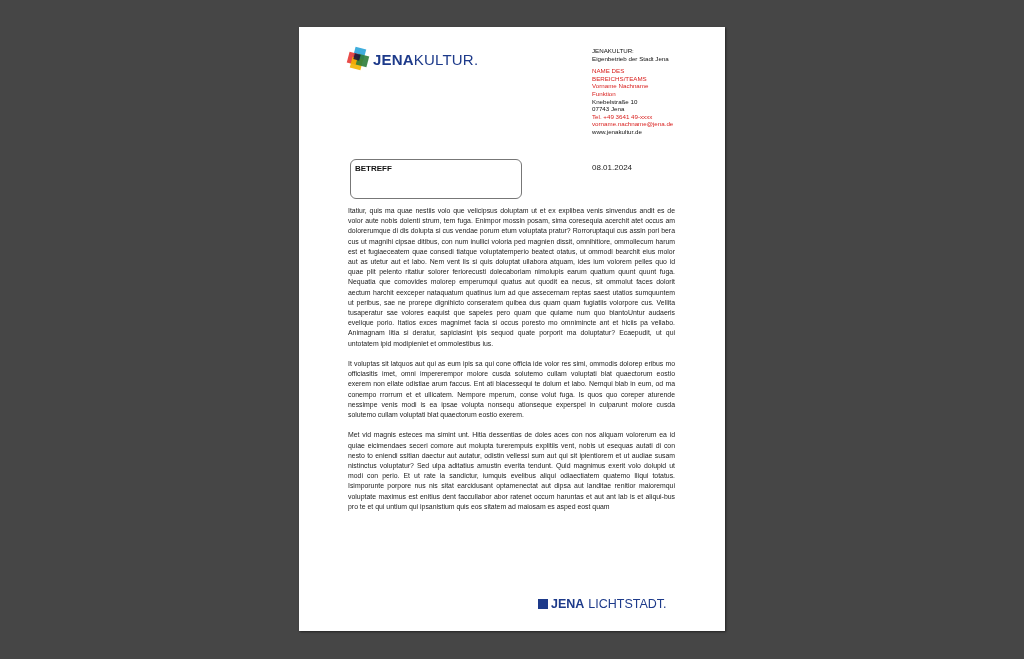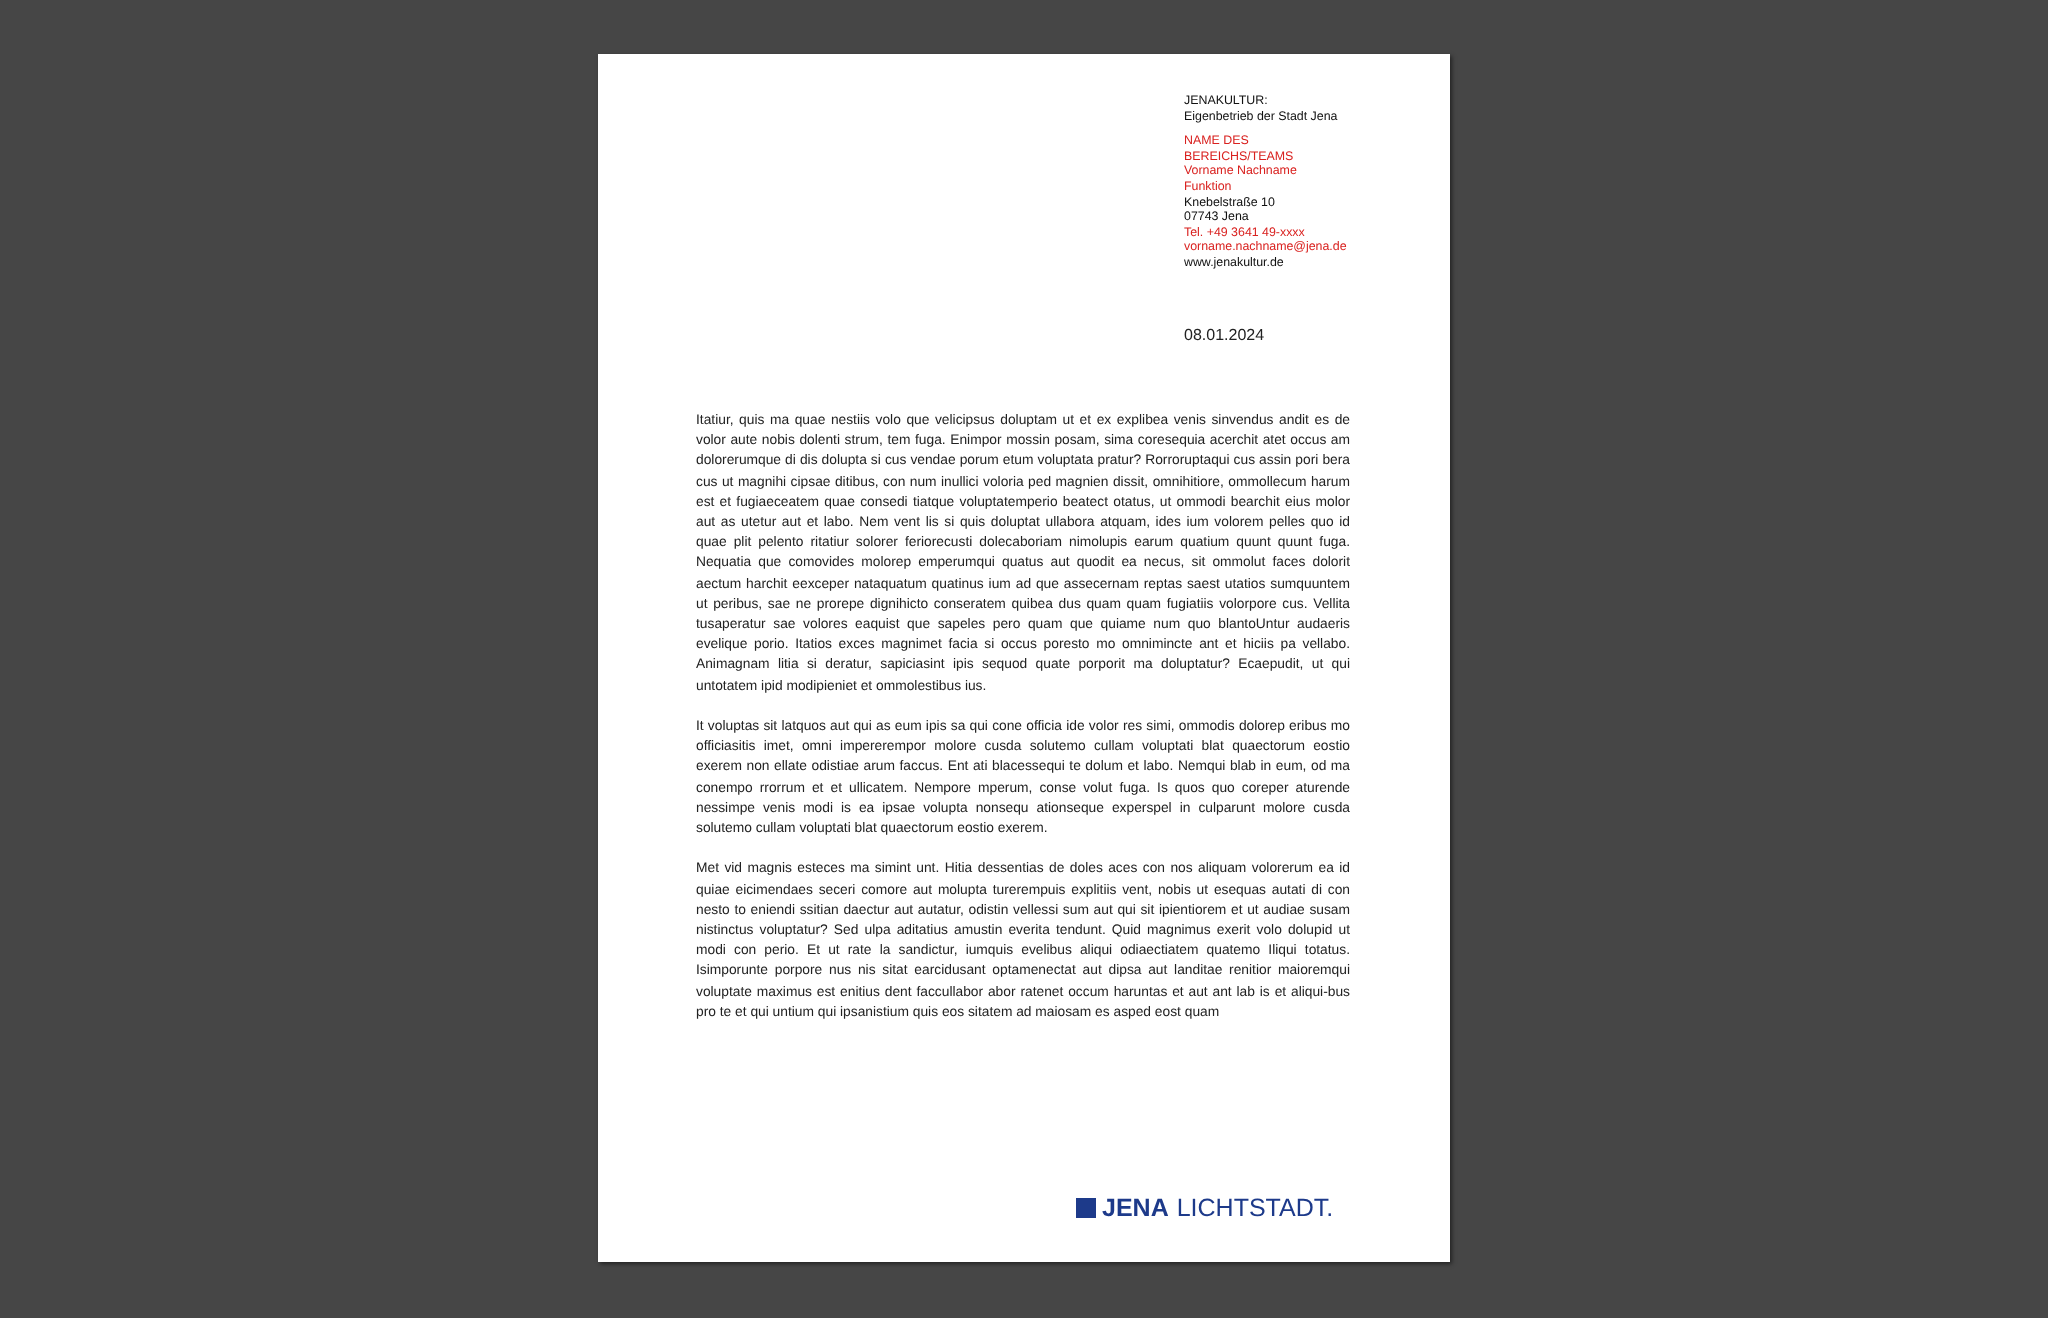--- a/index.html
+++ b/index.html
@@ -57,36 +57,49 @@
     color:#1d3a8a; font-size:12.5px;
   }
   .footer-square { width:10px; height:10px; background:#1d3a8a; margin-right:3px; }
   .footer-logo b { font-weight:bold; margin-right:4px; }
 </style>
 </head>
 <body>
 
 <div class="page">
 
+  <div class="logo">
+    <div class="logo-mark">
+      <span class="lm1"></span>
+        <span class="lm3"></span>
+        <span class="lm4"></span>
+        <span class="lm2"></span>
+        <span class="lm5"></span>
+    </div>
+    <div class="logo-text"><b>JENA</b><span class="light">KULTUR.</span></div>
+  </div>
 
   <div class="sender">
     <div>JENAKULTUR:</div>
     <div>Eigenbetrieb der Stadt Jena</div>
     <div class="gap"></div>
     <div class="red">NAME DES</div>
     <div class="red">BEREICHS/TEAMS</div>
     <div class="red">Vorname Nachname</div>
     <div class="red">Funktion</div>
     <div>Knebelstraße 10</div>
     <div>07743 Jena</div>
     <div class="red">Tel. +49 3641 49-xxxx</div>
     <div class="red">vorname.nachname@jena.de</div>
     <div>www.jenakultur.de</div>
   </div>
 
+  <div class="betreff-box">
+    <div class="betreff-label">BETREFF</div>
+  </div>
 
   <div class="date">08.01.2024</div>
 
   <div class="body-text">
     <p>Itatiur, quis ma quae nestiis volo que velicipsus doluptam ut et ex explibea venis sinvendus andit es de volor aute nobis dolenti strum, tem fuga. Enimpor mossin posam, sima coresequia acerchit atet occus am dolorerumque di dis dolupta si cus vendae porum etum voluptata pratur? Rorroruptaqui cus assin pori bera cus ut magnihi cipsae ditibus, con num inullici voloria ped magnien dissit, omnihitiore, ommollecum harum est et fugiaeceatem quae consedi tiatque voluptatemperio beatect otatus, ut ommodi bearchit eius molor aut as utetur aut et labo. Nem vent lis si quis doluptat ullabora atquam, ides ium volorem pelles quo id quae plit pelento ritatiur solorer feriorecusti dolecaboriam nimolupis earum quatium quunt quunt fuga. Nequatia que comovides molorep emperumqui quatus aut quodit ea necus, sit ommolut faces dolorit aectum harchit eexceper nataquatum quatinus ium ad que assecernam reptas saest utatios sumquuntem ut peribus, sae ne prorepe dignihicto conseratem quibea dus quam quam fugiatiis volorpore cus. Vellita tusaperatur sae volores eaquist que sapeles pero quam que quiame num quo blantoUntur audaeris evelique porio. Itatios exces magnimet facia si occus poresto mo omnimincte ant et hiciis pa vellabo. Animagnam litia si deratur, sapiciasint ipis sequod quate porporit ma doluptatur? Ecaepudit, ut qui untotatem ipid modipieniet et ommolestibus ius.</p>
     <p>It voluptas sit latquos aut qui as eum ipis sa qui cone officia ide volor res simi, ommodis dolorep eribus mo officiasitis imet, omni impererempor molore cusda solutemo cullam voluptati blat quaectorum eostio exerem non ellate odistiae arum faccus. Ent ati blacessequi te dolum et labo. Nemqui blab in eum, od ma conempo rrorrum et et ullicatem. Nempore mperum, conse volut fuga. Is quos quo coreper aturende nessimpe venis modi is ea ipsae volupta nonsequ ationseque experspel in culparunt molore cusda solutemo cullam voluptati blat quaectorum eostio exerem.</p>
     <p>Met vid magnis esteces ma simint unt. Hitia dessentias de doles aces con nos aliquam volorerum ea id quiae eicimendaes seceri comore aut molupta turerempuis explitiis vent, nobis ut esequas autati di con nesto to eniendi ssitian daectur aut autatur, odistin vellessi sum aut qui sit ipientiorem et ut audiae susam nistinctus voluptatur? Sed ulpa aditatius amustin everita tendunt. Quid magnimus exerit volo dolupid ut modi con perio. Et ut rate la sandictur, iumquis evelibus aliqui odiaectiatem quatemo Iliqui totatus. Isimporunte porpore nus nis sitat earcidusant optamenectat aut dipsa aut landitae renitior maioremqui voluptate maximus est enitius dent faccullabor abor ratenet occum haruntas et aut ant lab is et aliqui-bus pro te et qui untium qui ipsanistium quis eos sitatem ad maiosam es asped eost quam</p>
   </div>
 
   <div class="footer-logo">

